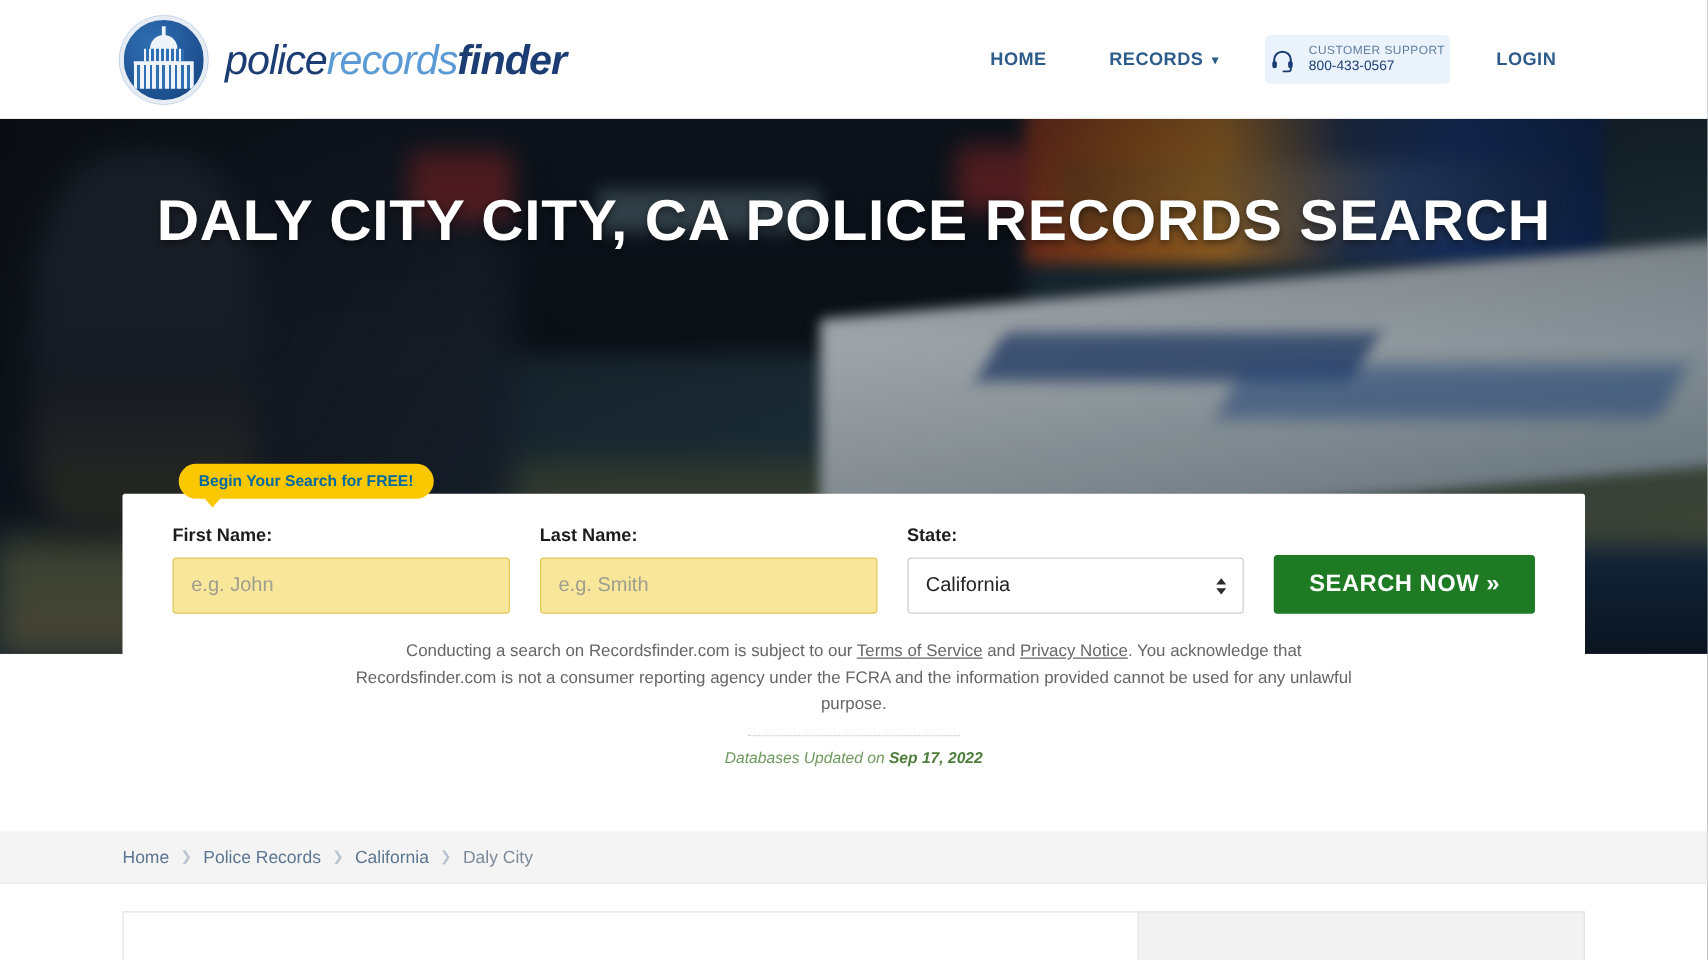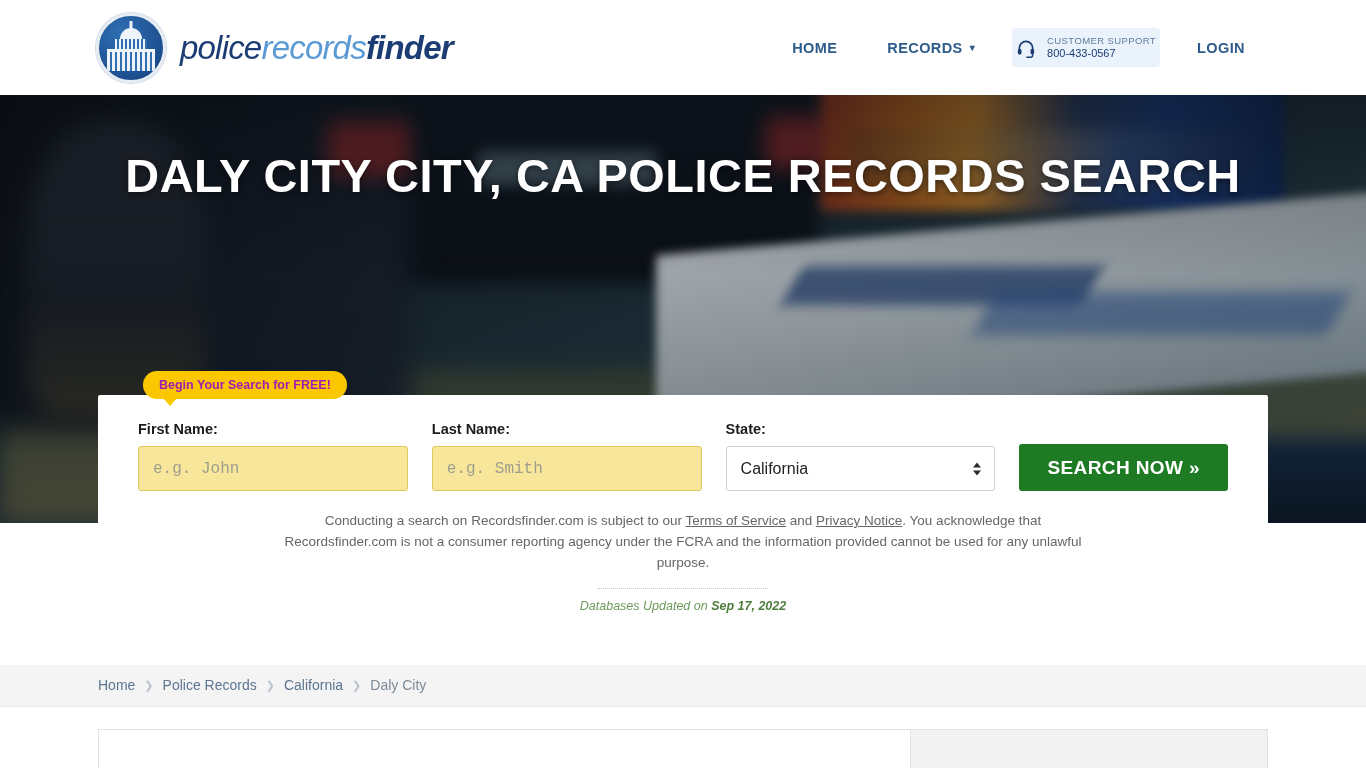--- a/index.html
+++ b/index.html
@@ -171,41 +171,41 @@
 
   
   .search-card {
     position: relative; z-index: 4;
     width: 1170px; margin: 50px auto 0;
     background: #fff; border-radius: 2px;
     padding: 26px 40px 22px;
   }
   .free-badge {
     position: absolute; top: -24px; left: 45px;
-    background: #fbc800; color: #a21caf;
+    background: #fbc800; color: #0369a1;
     font-size: 12.5px; font-weight: 700;
     padding: 7px 16px; border-radius: 16px; white-space: nowrap;
   }
   .free-badge:after {
     content: ""; position: absolute; left: 20px; bottom: -7px;
     border-left: 7px solid transparent; border-right: 7px solid transparent;
     border-top: 8px solid #fbc800;
   }
   .form-row { display: flex; align-items: flex-end; gap: 24px; }
   .field { display: flex; flex-direction: column; }
   .field.fname { width: 277px; }
   .field.lname { width: 277px; }
   .field.state { width: 277px; }
   .field-label {
     font-size: 14.5px; font-weight: 700; color: #1c1c1c; margin-bottom: 9px;
   }
   .txt-input {
     height: 45px; border: 1px solid #e0c95c; background: #f8e79a;
     border-radius: 3px; padding: 0 14px; font-size: 16px; color: #6d6d6d;
-    font-family: Liberation Mono, monospace; width: 100%;
+    font-family: Liberation Sans, sans-serif; width: 100%;
   }
   .txt-input::placeholder { color: #9e9e8f; }
   .sel-wrap { position: relative; width: 100%; }
   .sel-input {
     height: 45px; width: 100%; border: 1px solid #cfcfcf; background: #fff;
     border-radius: 3px; padding: 0 14px; font-size: 16px; color: #222;
     display: flex; align-items: center;
   }
   .spinner {
     position: absolute; right: 14px; top: 50%; transform: translateY(-50%);

